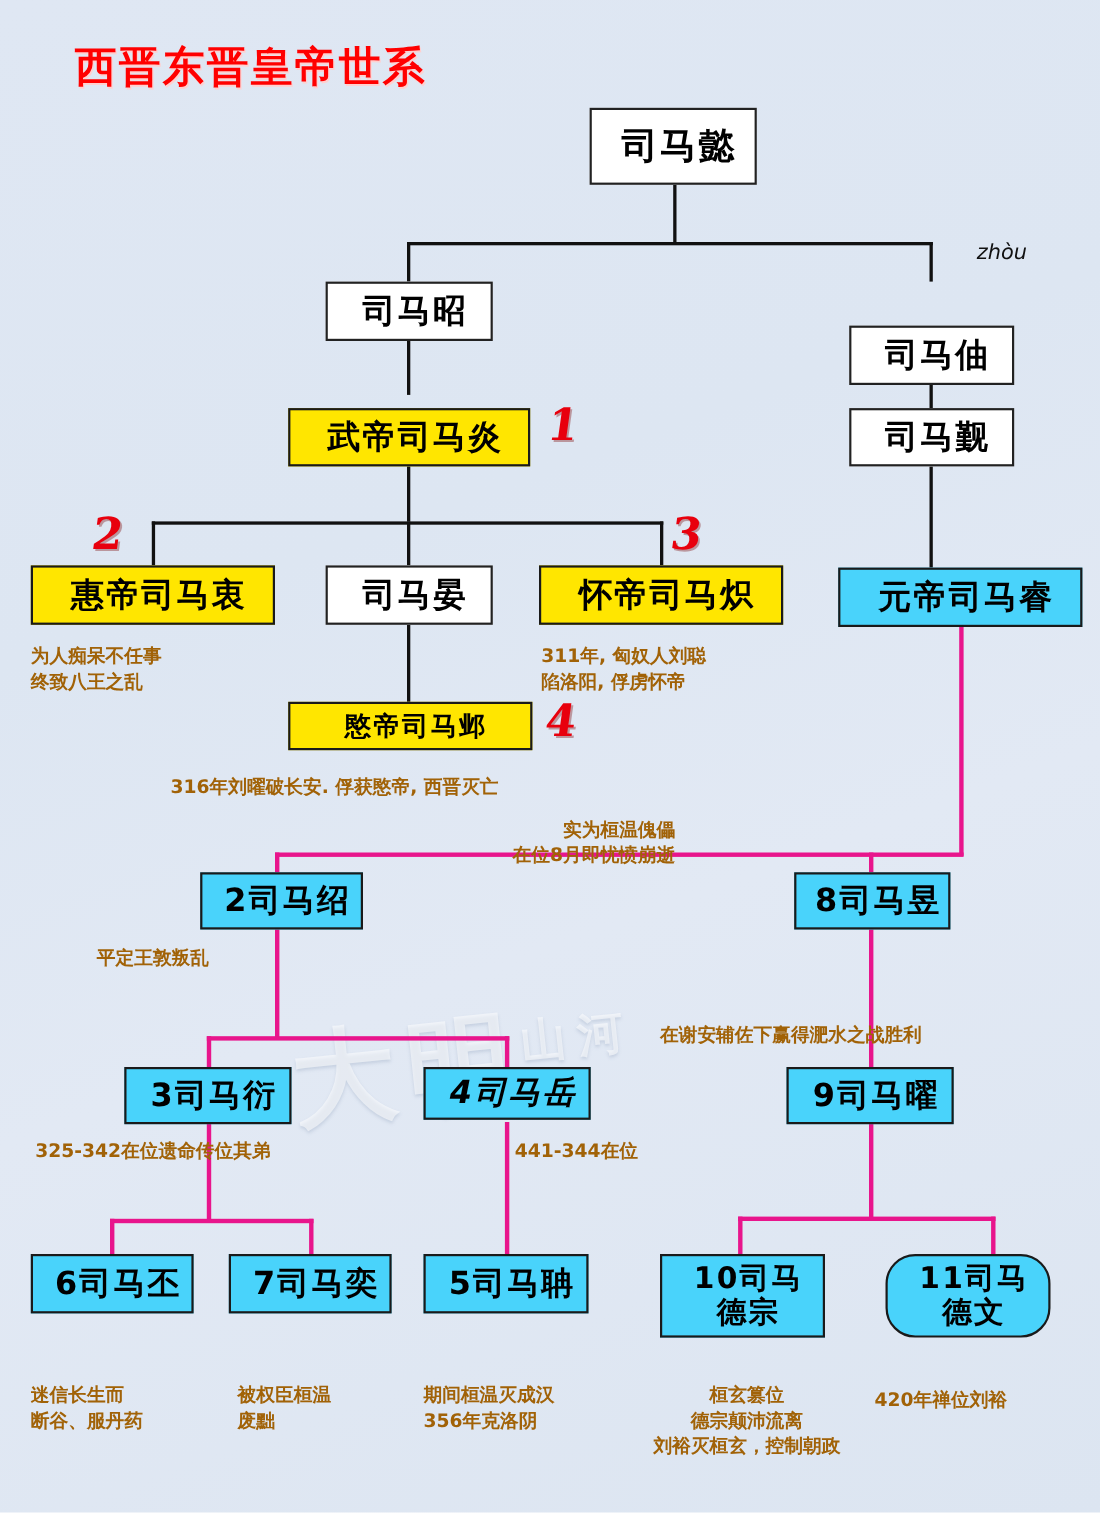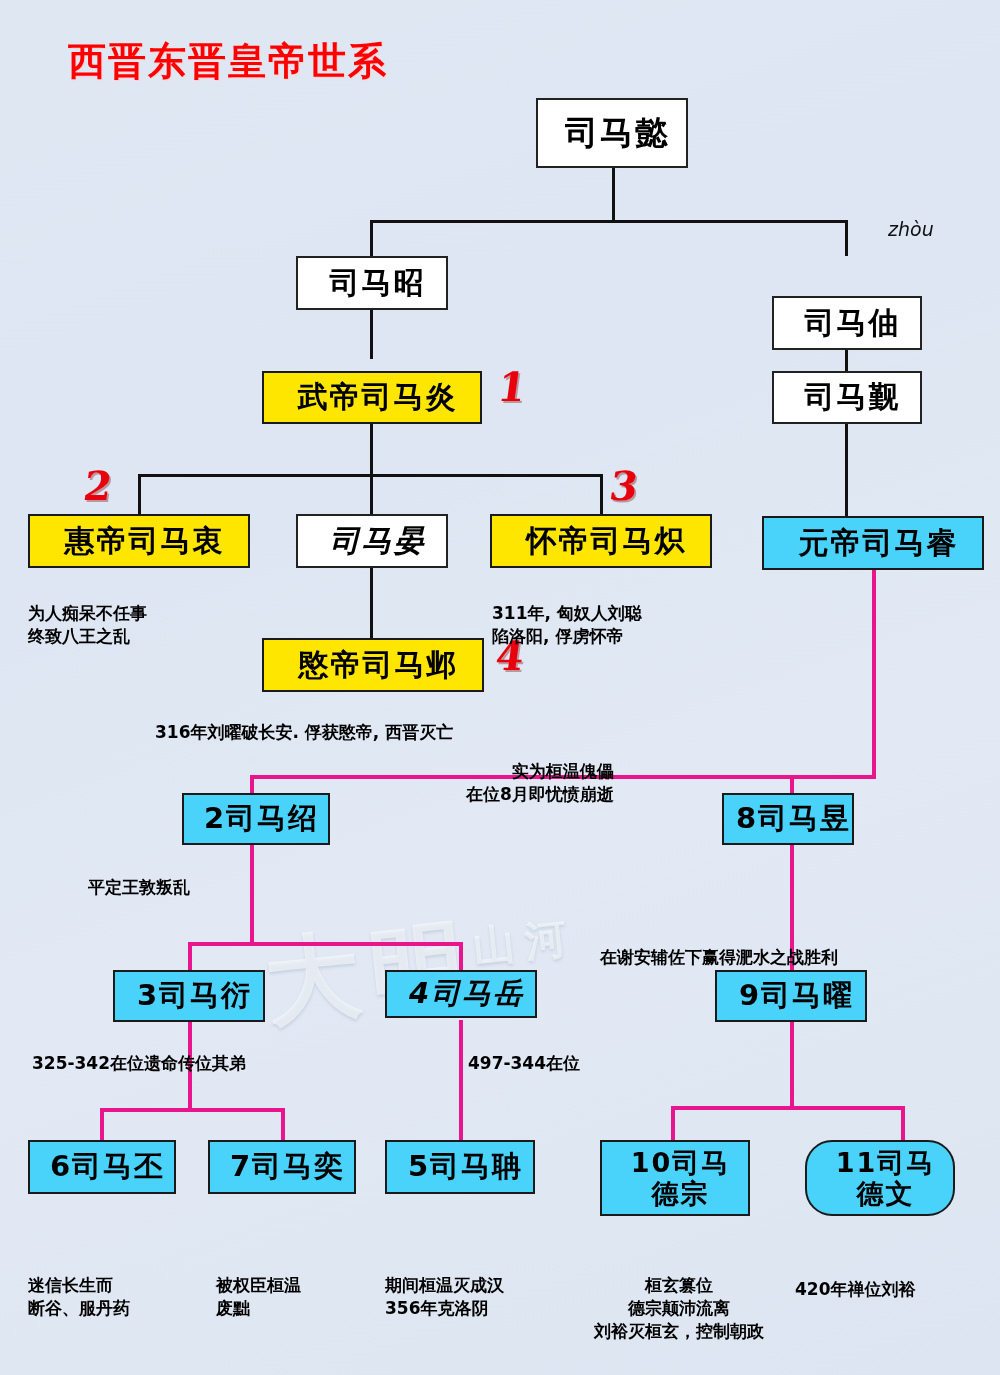--- a/index.html
+++ b/index.html
@@ -30,23 +30,23 @@
     display:flex;align-items:center;justify-content:center;
     border:2px solid #222;background:#fff;
     font-weight:bold;letter-spacing:2px;
     font-family:"DejaVu Sans","Liberation Sans",sans-serif;
     color:#000;white-space:nowrap;padding-left:11px;
   }
   .node.yellow{background:#ffe600;border-color:#1a1a1a;}
   .node.cyan{background:#49d3fb;border-color:#1a1a1a;}
   .node.white{background:#ffffff;}
   .note{
-    position:absolute;font-size:17px;font-weight:bold;color:#000000;
+    position:absolute;font-size:17px;font-weight:bold;color:#a16207;
     font-family:"DejaVu Sans","Liberation Sans",sans-serif;
-    line-height:1.35;white-space:pre-line;margin-top:16px;
+    line-height:1.35;white-space:pre-line;
   }
   .num{
     position:absolute;font-size:40px;font-weight:bold;color:#e8000d;
     font-family:"DejaVu Serif","DejaVu Sans",serif;
     text-shadow:2px 2px 0 rgba(120,0,0,.35);
     transform:skewX(-8deg);
   }
   .pinyin{
     position:absolute;font-size:19px;font-style:italic;color:#111;
     font-family:"DejaVu Sans","Liberation Sans",sans-serif;
@@ -114,33 +114,33 @@
 <div class="pinyin" style="left:856px;top:218px;">zhòu</div>
 
 <div class="node yellow" style="left:262px;top:371px;width:220px;height:53px;font-size:30px;">武帝司马炎</div>
 <div class="num" style="left:498px;top:363px;">1</div>
 
 <div class="node white" style="left:772px;top:371px;width:150px;height:53px;font-size:30px;">司马觐</div>
 
 <div class="node yellow" style="left:28px;top:514px;width:222px;height:54px;font-size:30px;">惠帝司马衷</div>
 <div class="num" style="left:84px;top:462px;">2</div>
 
-<div class="node white" style="left:296px;top:514px;width:152px;height:54px;font-size:30px;font-style:italic;">司马晏</div>
+<div class="node white" style="left:296px;top:514px;width:152px;height:54px;font-size:30px;">司马晏</div>
 
 <div class="node yellow" style="left:490px;top:514px;width:222px;height:54px;font-size:30px;">怀帝司马炽</div>
 <div class="num" style="left:610px;top:462px;">3</div>
 
 <div class="node cyan" style="left:762px;top:516px;width:222px;height:54px;font-size:30px;">元帝司马睿</div>
 
-<div class="node yellow" style="left:262px;top:638px;width:222px;height:54px;font-size:30px;">愍帝司马邺</div>
+<div class="node yellow" style="left:262px;top:638px;width:222px;height:44px;font-size:24px;">愍帝司马邺</div>
 <div class="num" style="left:496px;top:632px;">4</div>
 
 <div class="node cyan" style="left:182px;top:793px;width:148px;height:52px;font-size:29px;">2司马绍</div>
 
-<div class="node cyan" style="left:722px;top:793px;width:132px;height:52px;font-size:29px;">8司马昱</div>
+<div class="node cyan" style="left:722px;top:793px;width:142px;height:52px;font-size:29px;">8司马昱</div>
 
 <div class="node cyan" style="left:113px;top:970px;width:152px;height:52px;font-size:29px;">3司马衍</div>
 
 <div class="node cyan" style="left:385px;top:970px;width:152px;height:48px;font-size:29px;font-style:italic;">4司马岳</div>
 
 <div class="node cyan" style="left:715px;top:970px;width:152px;height:52px;font-size:29px;">9司马曜</div>
 
 <div class="node cyan" style="left:28px;top:1140px;width:148px;height:54px;font-size:29px;">6司马丕</div>
 
 <div class="node cyan" style="left:208px;top:1140px;width:148px;height:54px;font-size:29px;">7司马奕</div>
@@ -163,21 +163,21 @@
 
 <div class="note" style="left:466px;top:744px;text-align:right;">实为桓温傀儡
 在位8月即忧愤崩逝</div>
 
 <div class="note" style="left:88px;top:860px;">平定王敦叛乱</div>
 
 <div class="note" style="left:600px;top:930px;">在谢安辅佐下赢得淝水之战胜利</div>
 
 <div class="note" style="left:32px;top:1036px;">325-342在位遗命传位其弟</div>
 
-<div class="note" style="left:468px;top:1036px;">497-344在位</div>
+<div class="note" style="left:468px;top:1036px;">441-344在位</div>
 
 <div class="note" style="left:28px;top:1258px;">迷信长生而
 断谷、服丹药</div>
 
 <div class="note" style="left:216px;top:1258px;">被权臣桓温
 废黜</div>
 
 <div class="note" style="left:385px;top:1258px;">期间桓温灭成汉
 356年克洛阴</div>
 

